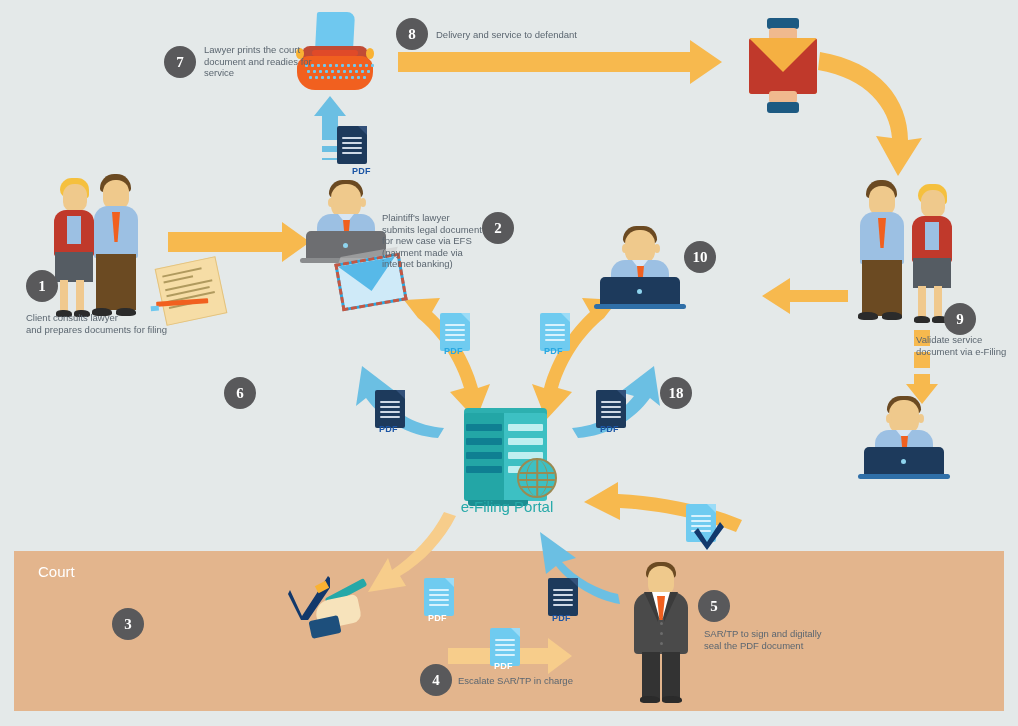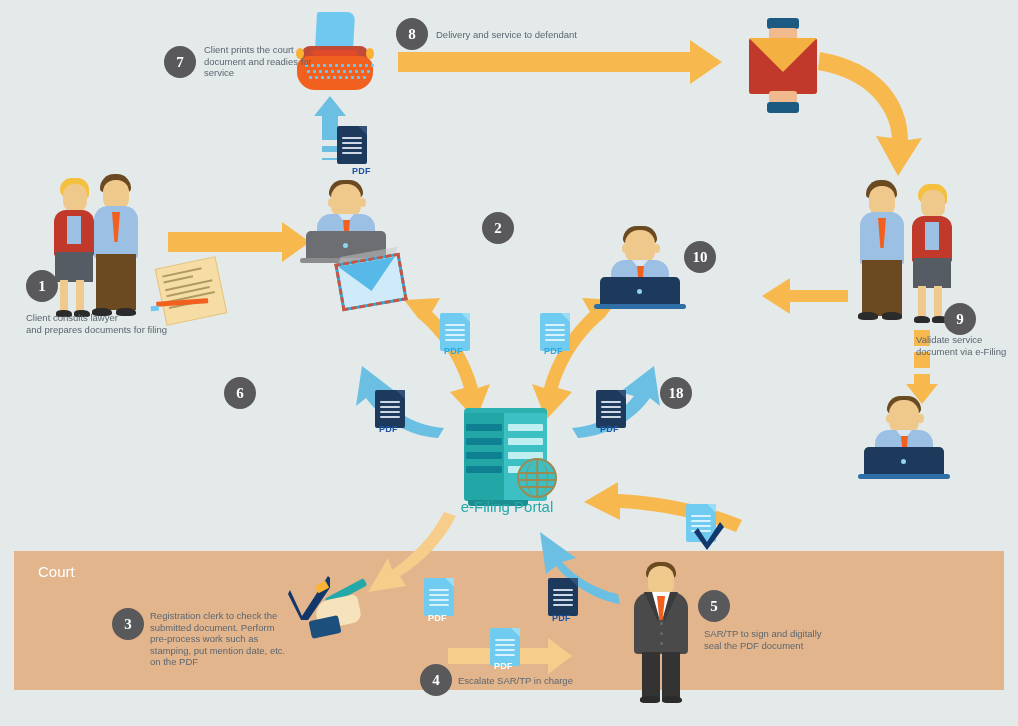--- a/index.html
+++ b/index.html
@@ -27,21 +27,21 @@
   }
   .pdf-label{
     position:absolute;font-size:9px;color:#1b55a5;font-weight:bold;
     letter-spacing:.2px;
   }
   .pdf-label.light{color:#2aa8e0;}
   .pdf-label.white{color:#ffffff;}
 
   
   #court-band{
-    position:absolute;left:14px;top:551px;width:990px;height:139px;
+    position:absolute;left:14px;top:551px;width:990px;height:160px;
     background:#e3b58d;
   }
   #court-label{
     position:absolute;left:24px;top:12px;color:#ffffff;font-size:15px;
     font-family:"Liberation Sans", sans-serif;
   }
 
   
   .doc{position:absolute;width:30px;height:38px;}
   .doc .page{
@@ -299,20 +299,21 @@
   </div>
 
   <div id="airmail">
     <div class="am-sh"></div>
     <div class="am-b"></div>
     <div class="am-stripes"></div>
     <div class="am-flap"></div>
   </div>
 
   <div class="step-badge" style="left:482px;top:212px;">2</div>
+  <div class="caption" style="left:382px;top:212px;width:100px;">Plaintiff's lawyer submits legal document for new case via EFS (payment made via internet banking)</div>
 
   <div id="typewriter">
     <div id="tw-paper"></div>
     <div id="tw-top"></div>
     <div class="tw-knob" style="left:2px;"></div>
     <div class="tw-knob" style="left:72px;"></div>
     <div id="tw-body"></div>
     <div id="tw-slot"></div>
     <div class="keyrow" style="top:52px;">
       <span></span>
@@ -349,21 +350,21 @@
         <span></span>
         <span></span>
         <span></span>
         <span></span>
         <span></span>
         <span></span>
     </div>
   </div>
 
   <div class="step-badge" style="left:164px;top:46px;">7</div>
-  <div class="caption" style="left:204px;top:44px;width:118px;">Client prints the court document and readies for service</div>
+  <div class="caption" style="left:204px;top:44px;width:118px;">Lawyer prints the court document and readies for service</div>
 
   <div class="doc navy" style="left:337px;top:126px;">
     <div class="page"></div>
       <div class="fold"></div>
     <div class="lines">
         <i></i>
         <i></i>
         <i></i>
         <i></i>
       </div>
@@ -522,21 +523,20 @@
           <i></i>
           <i></i>
         </div>
     </div>
     <svg width="36" height="46" style="position:absolute;left:8px;top:16px;">
       <path d="M4,8 L13,22 L26,2 L30,7 L13,30 L0,12 Z" fill="#12386b"></path>
     </svg>
   </div>
 
   <div class="step-badge" style="left:112px;top:608px;">3</div>
-  <div class="caption" style="left:150px;top:610px;width:136px;">Registration clerk to check the submitted document. Perform pre-process work such as stamping, put mention date, etc. on the PDF</div>
 
   <div id="checkhand">
     <svg class="tick" width="46" height="48">
       <path d="M2,14 L14,40 L40,0 L46,6 L16,50 L0,18 Z" fill="#12386b"></path>
     </svg>
     <div class="pen"></div>
     <div class="pen-tip"></div>
     <div class="hand"></div>
     <div class="cuff"></div>
   </div>

